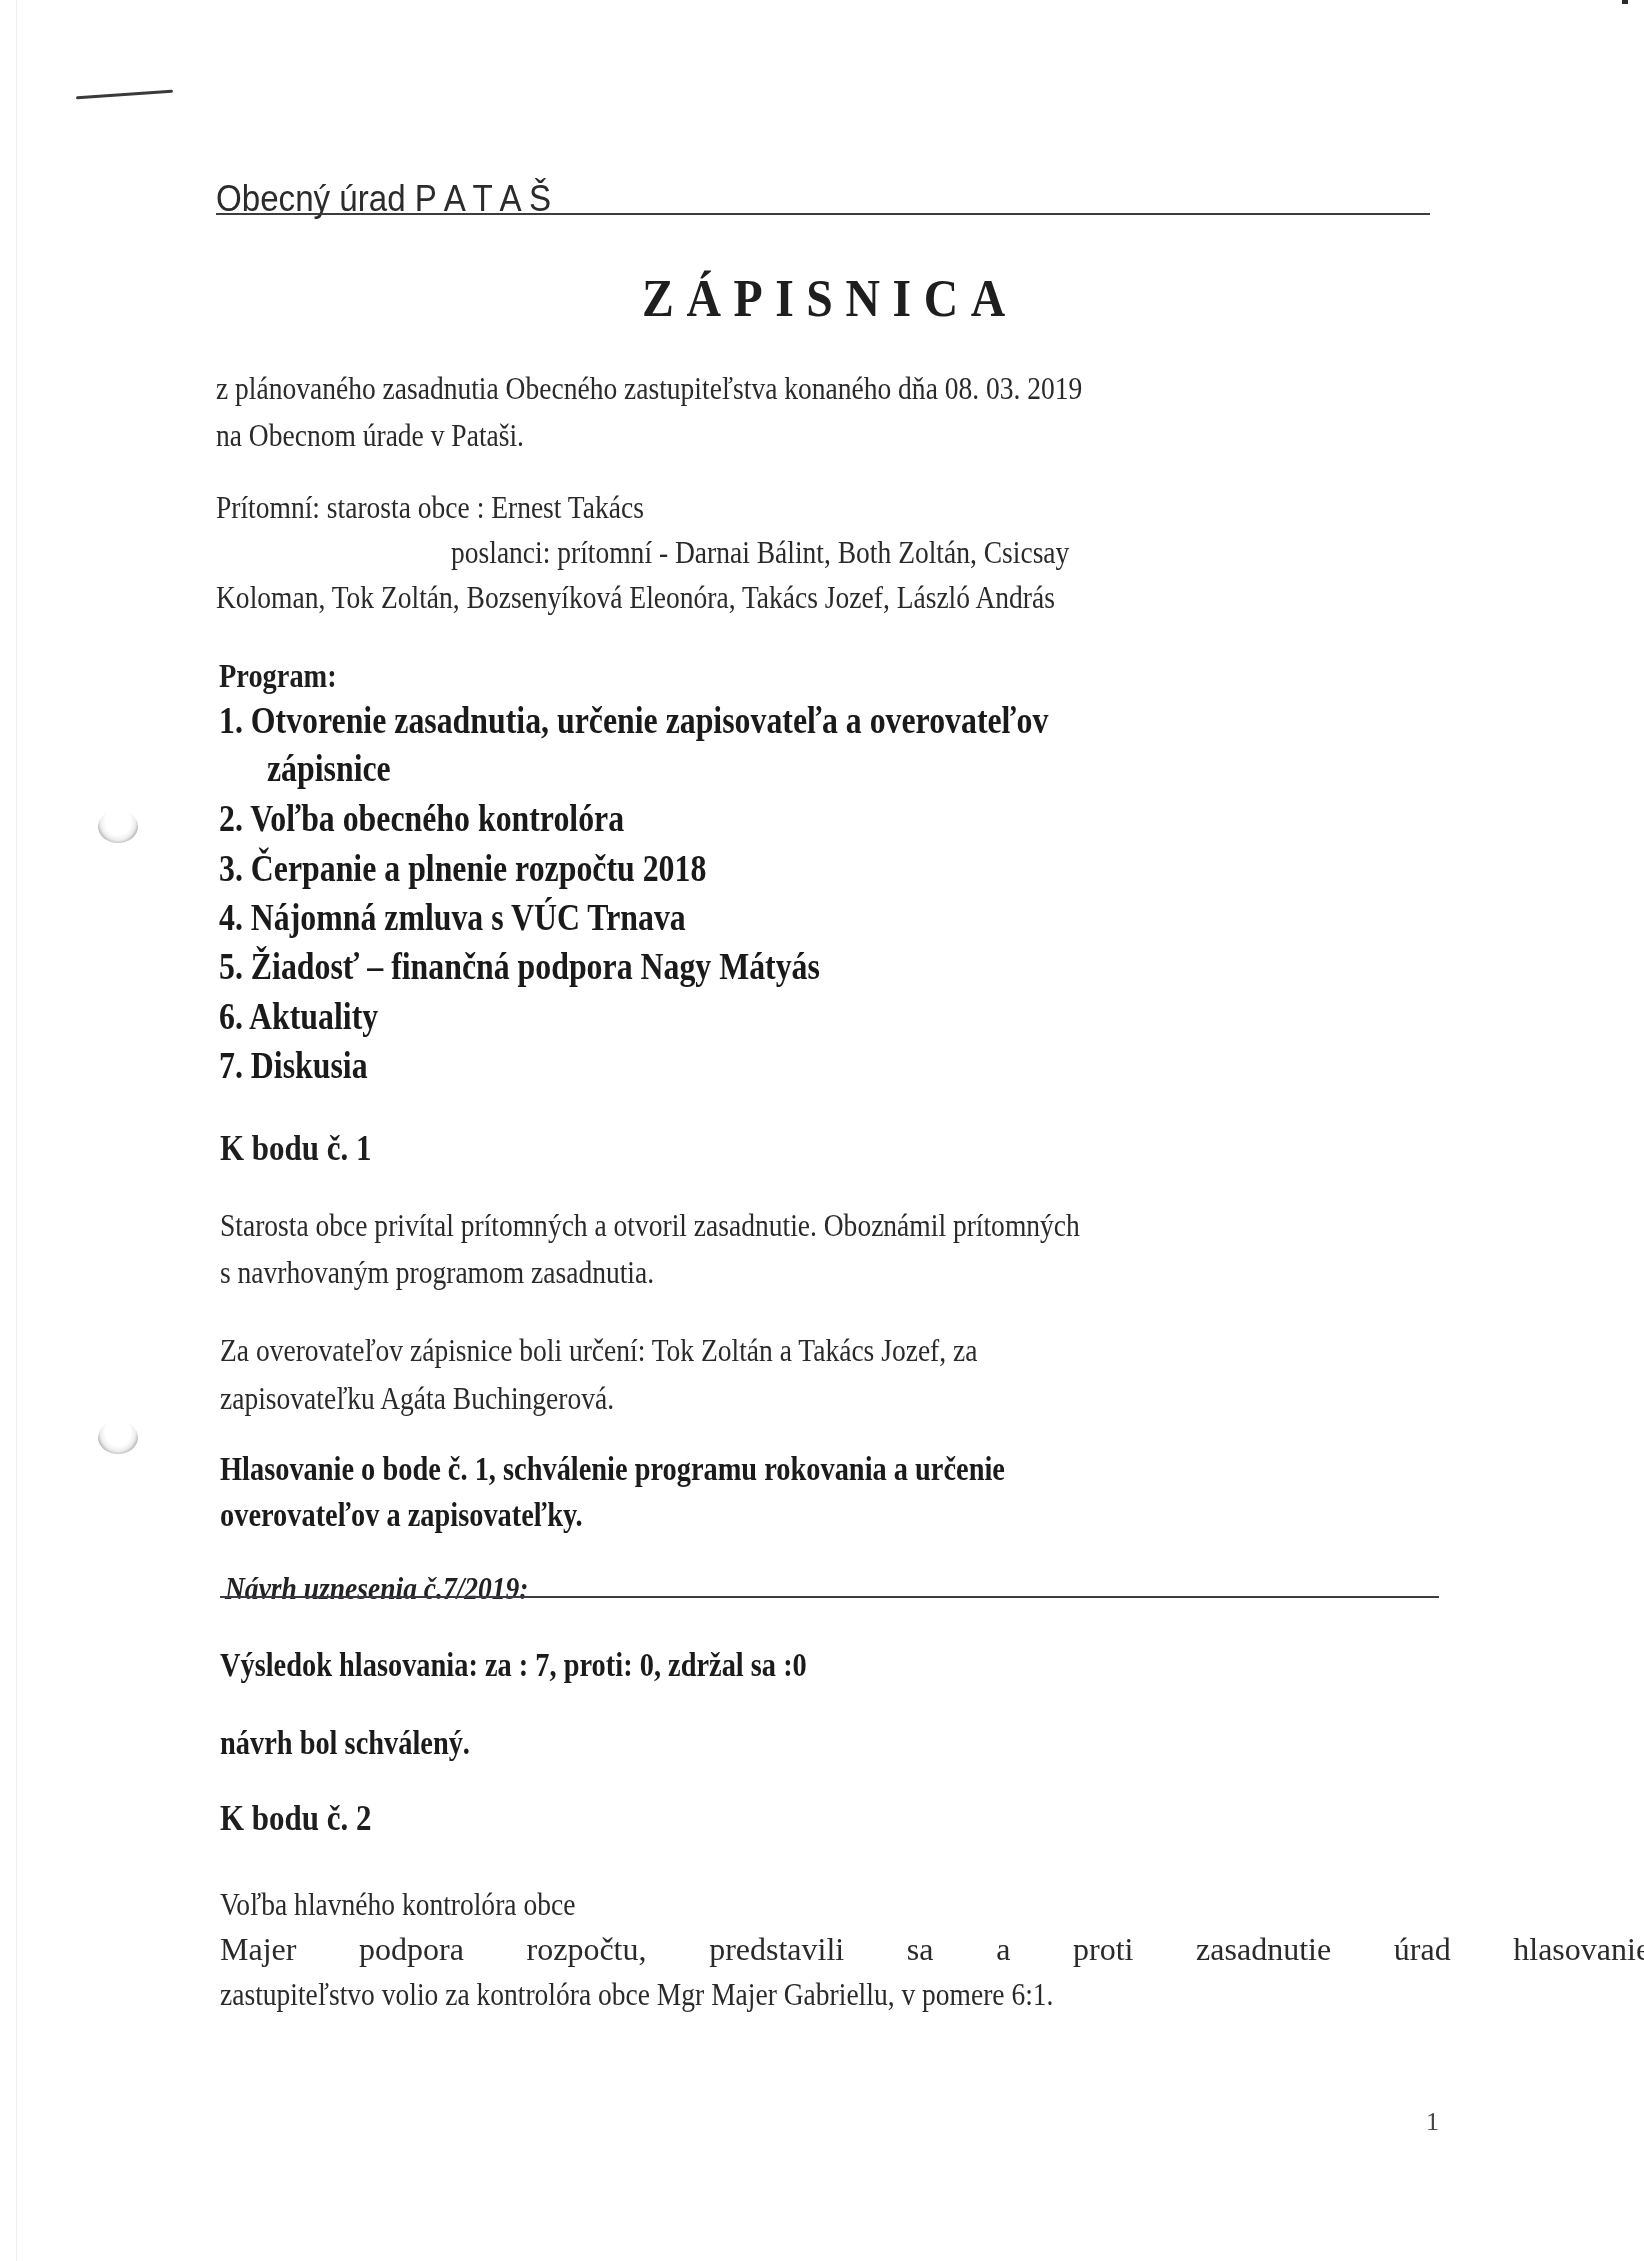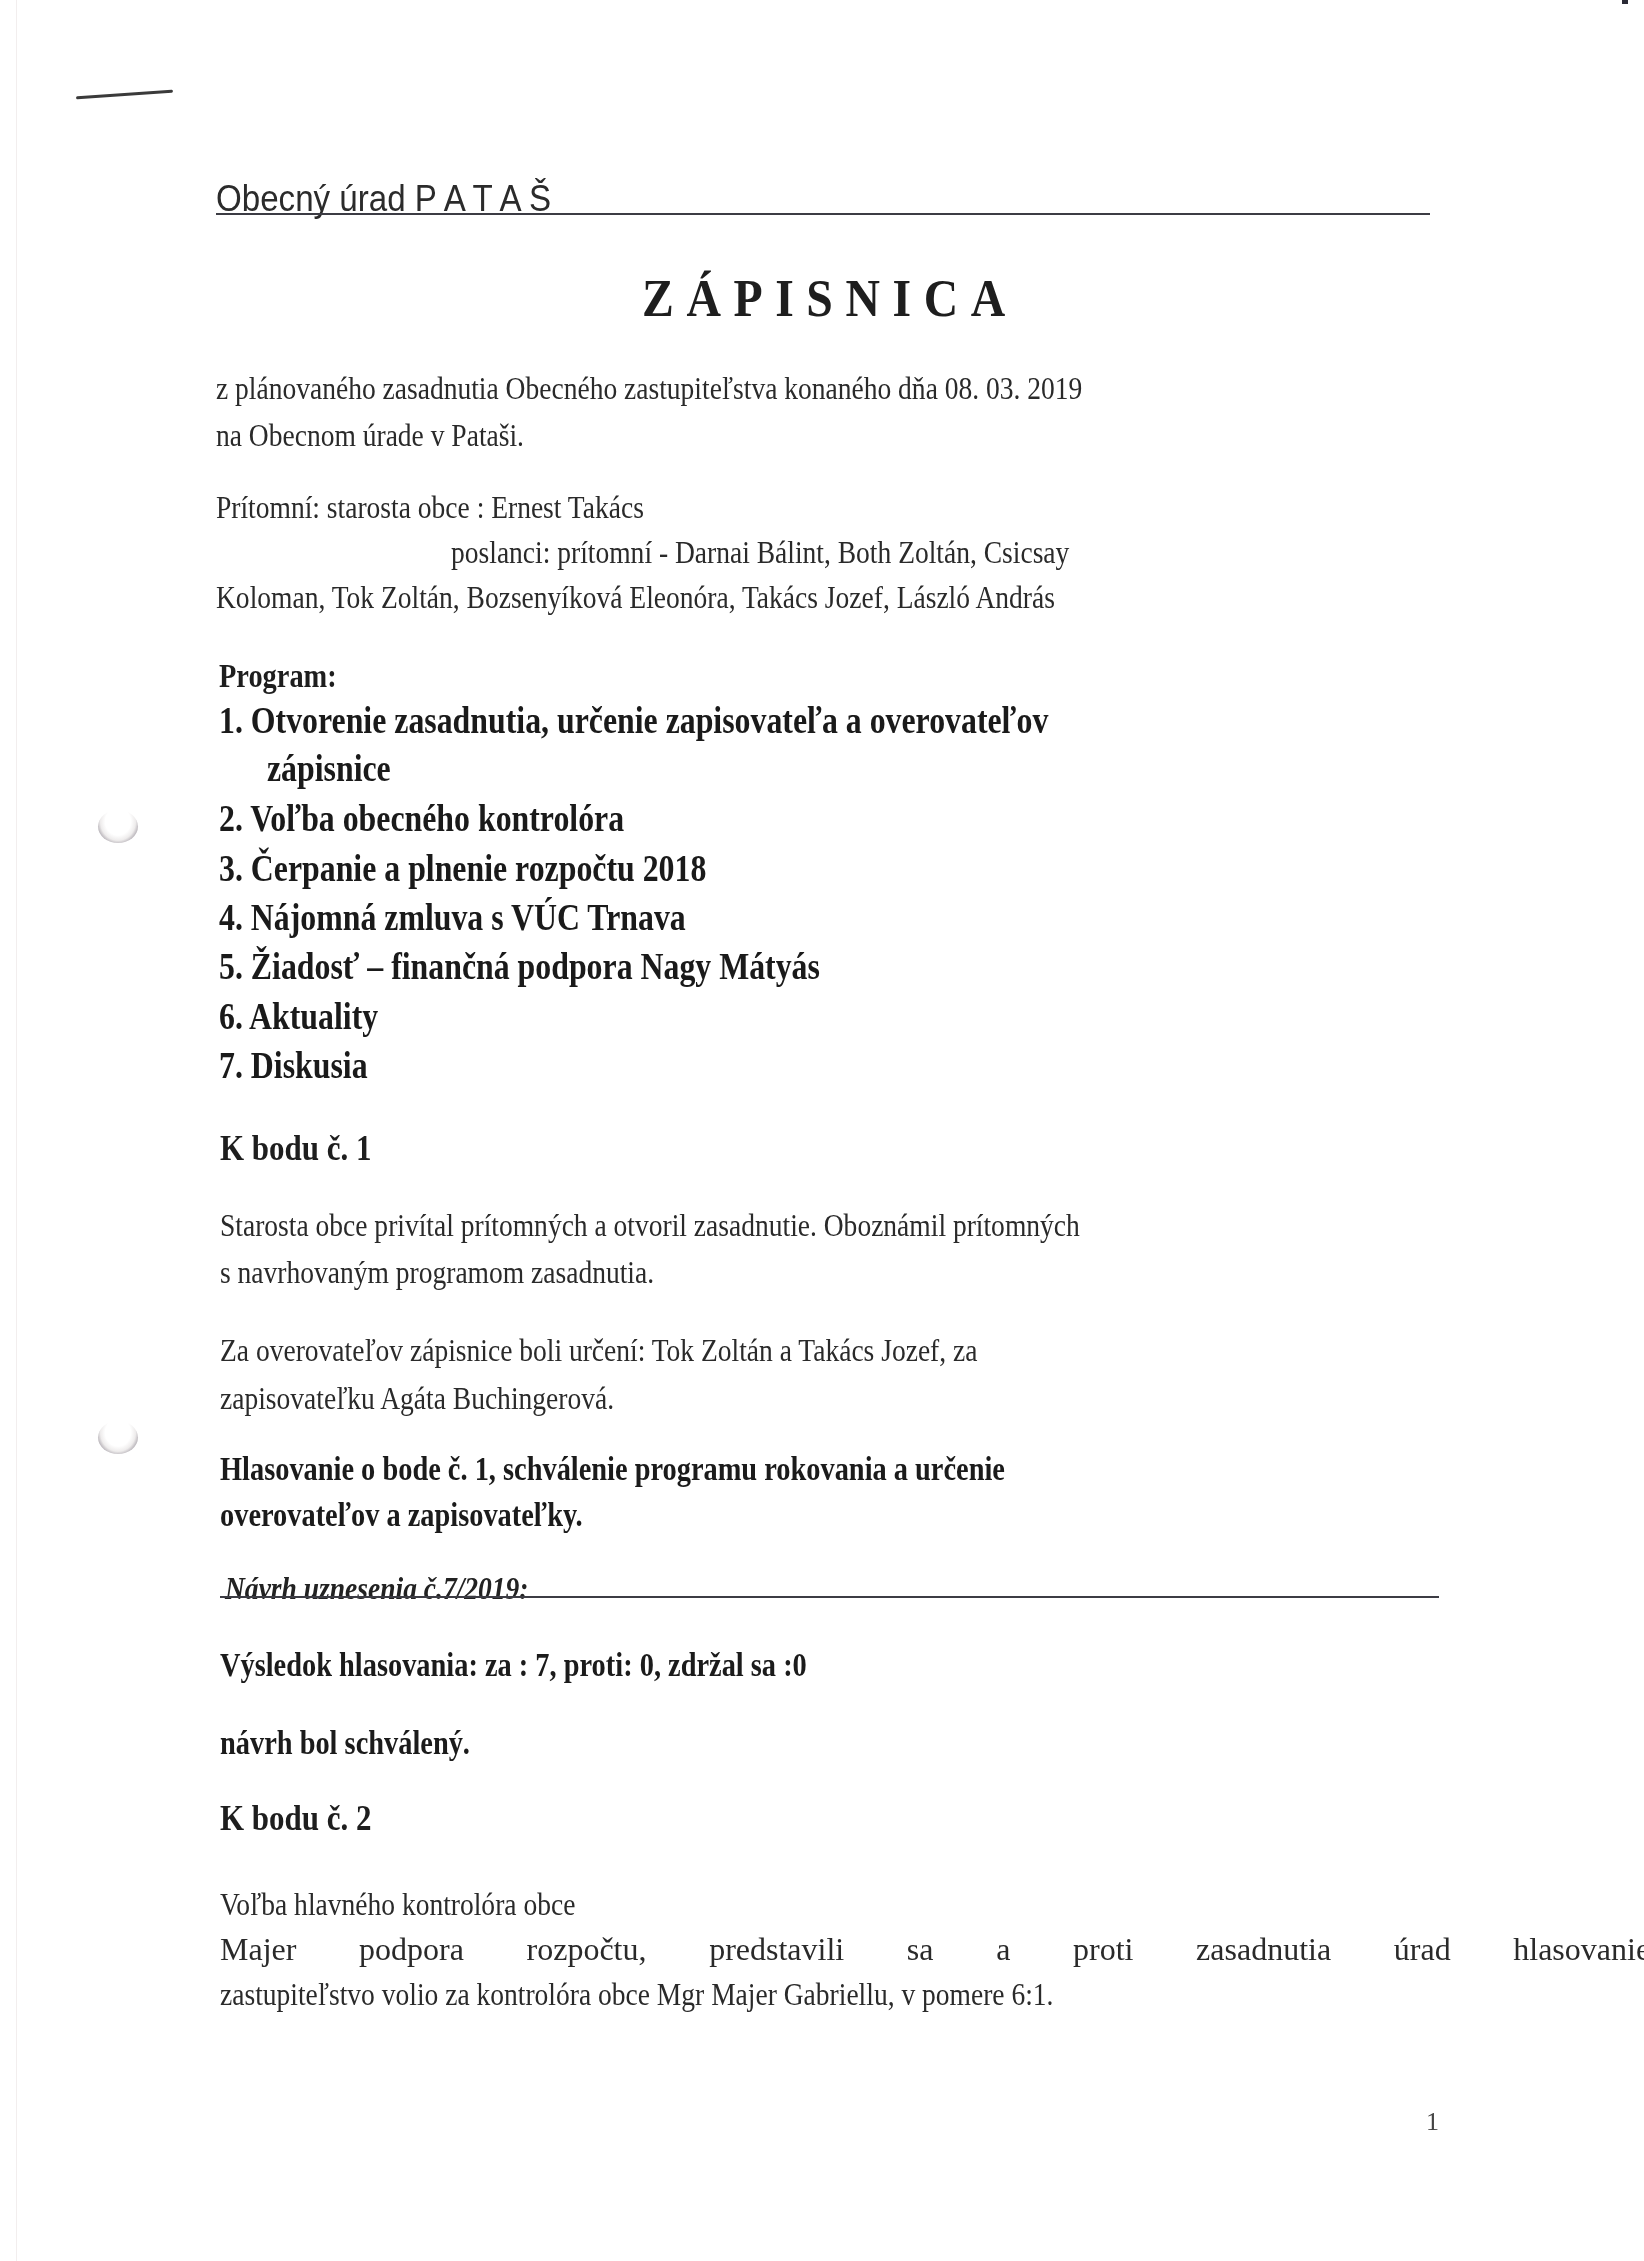--- a/index.html
+++ b/index.html
@@ -94,20 +94,20 @@
 <div class="abs serif section-head cond" style="left:220px; top:1797px;">K bodu č. 2</div>
 <div class="abs serif body-text cond" style="left:220px; top:1888px;">Voľba hlavného kontrolóra obce</div>
 <div class="abs serif body-text justify-line" style="left: 220px; top: 1933px; transform: none; font-stretch: condensed;" id="justify-line">
     <span>Majer</span>
     <span>podpora</span>
     <span>rozpočtu,</span>
     <span>predstavili</span>
     <span>sa</span>
     <span>a</span>
     <span>proti</span>
-    <span>zasadnutia</span>
+    <span>zasadnutie</span>
     <span>úrad</span>
     <span>hlasovanie:</span>
   </div>
 <div class="abs serif body-text cond" style="left:220px; top:1978px;">zastupiteľstvo volio za kontrolóra obce Mgr Majer Gabriellu, v pomere 6:1.</div>
 
 <div id="page-number" class="abs serif">1</div>
 
 
 </body></html>

